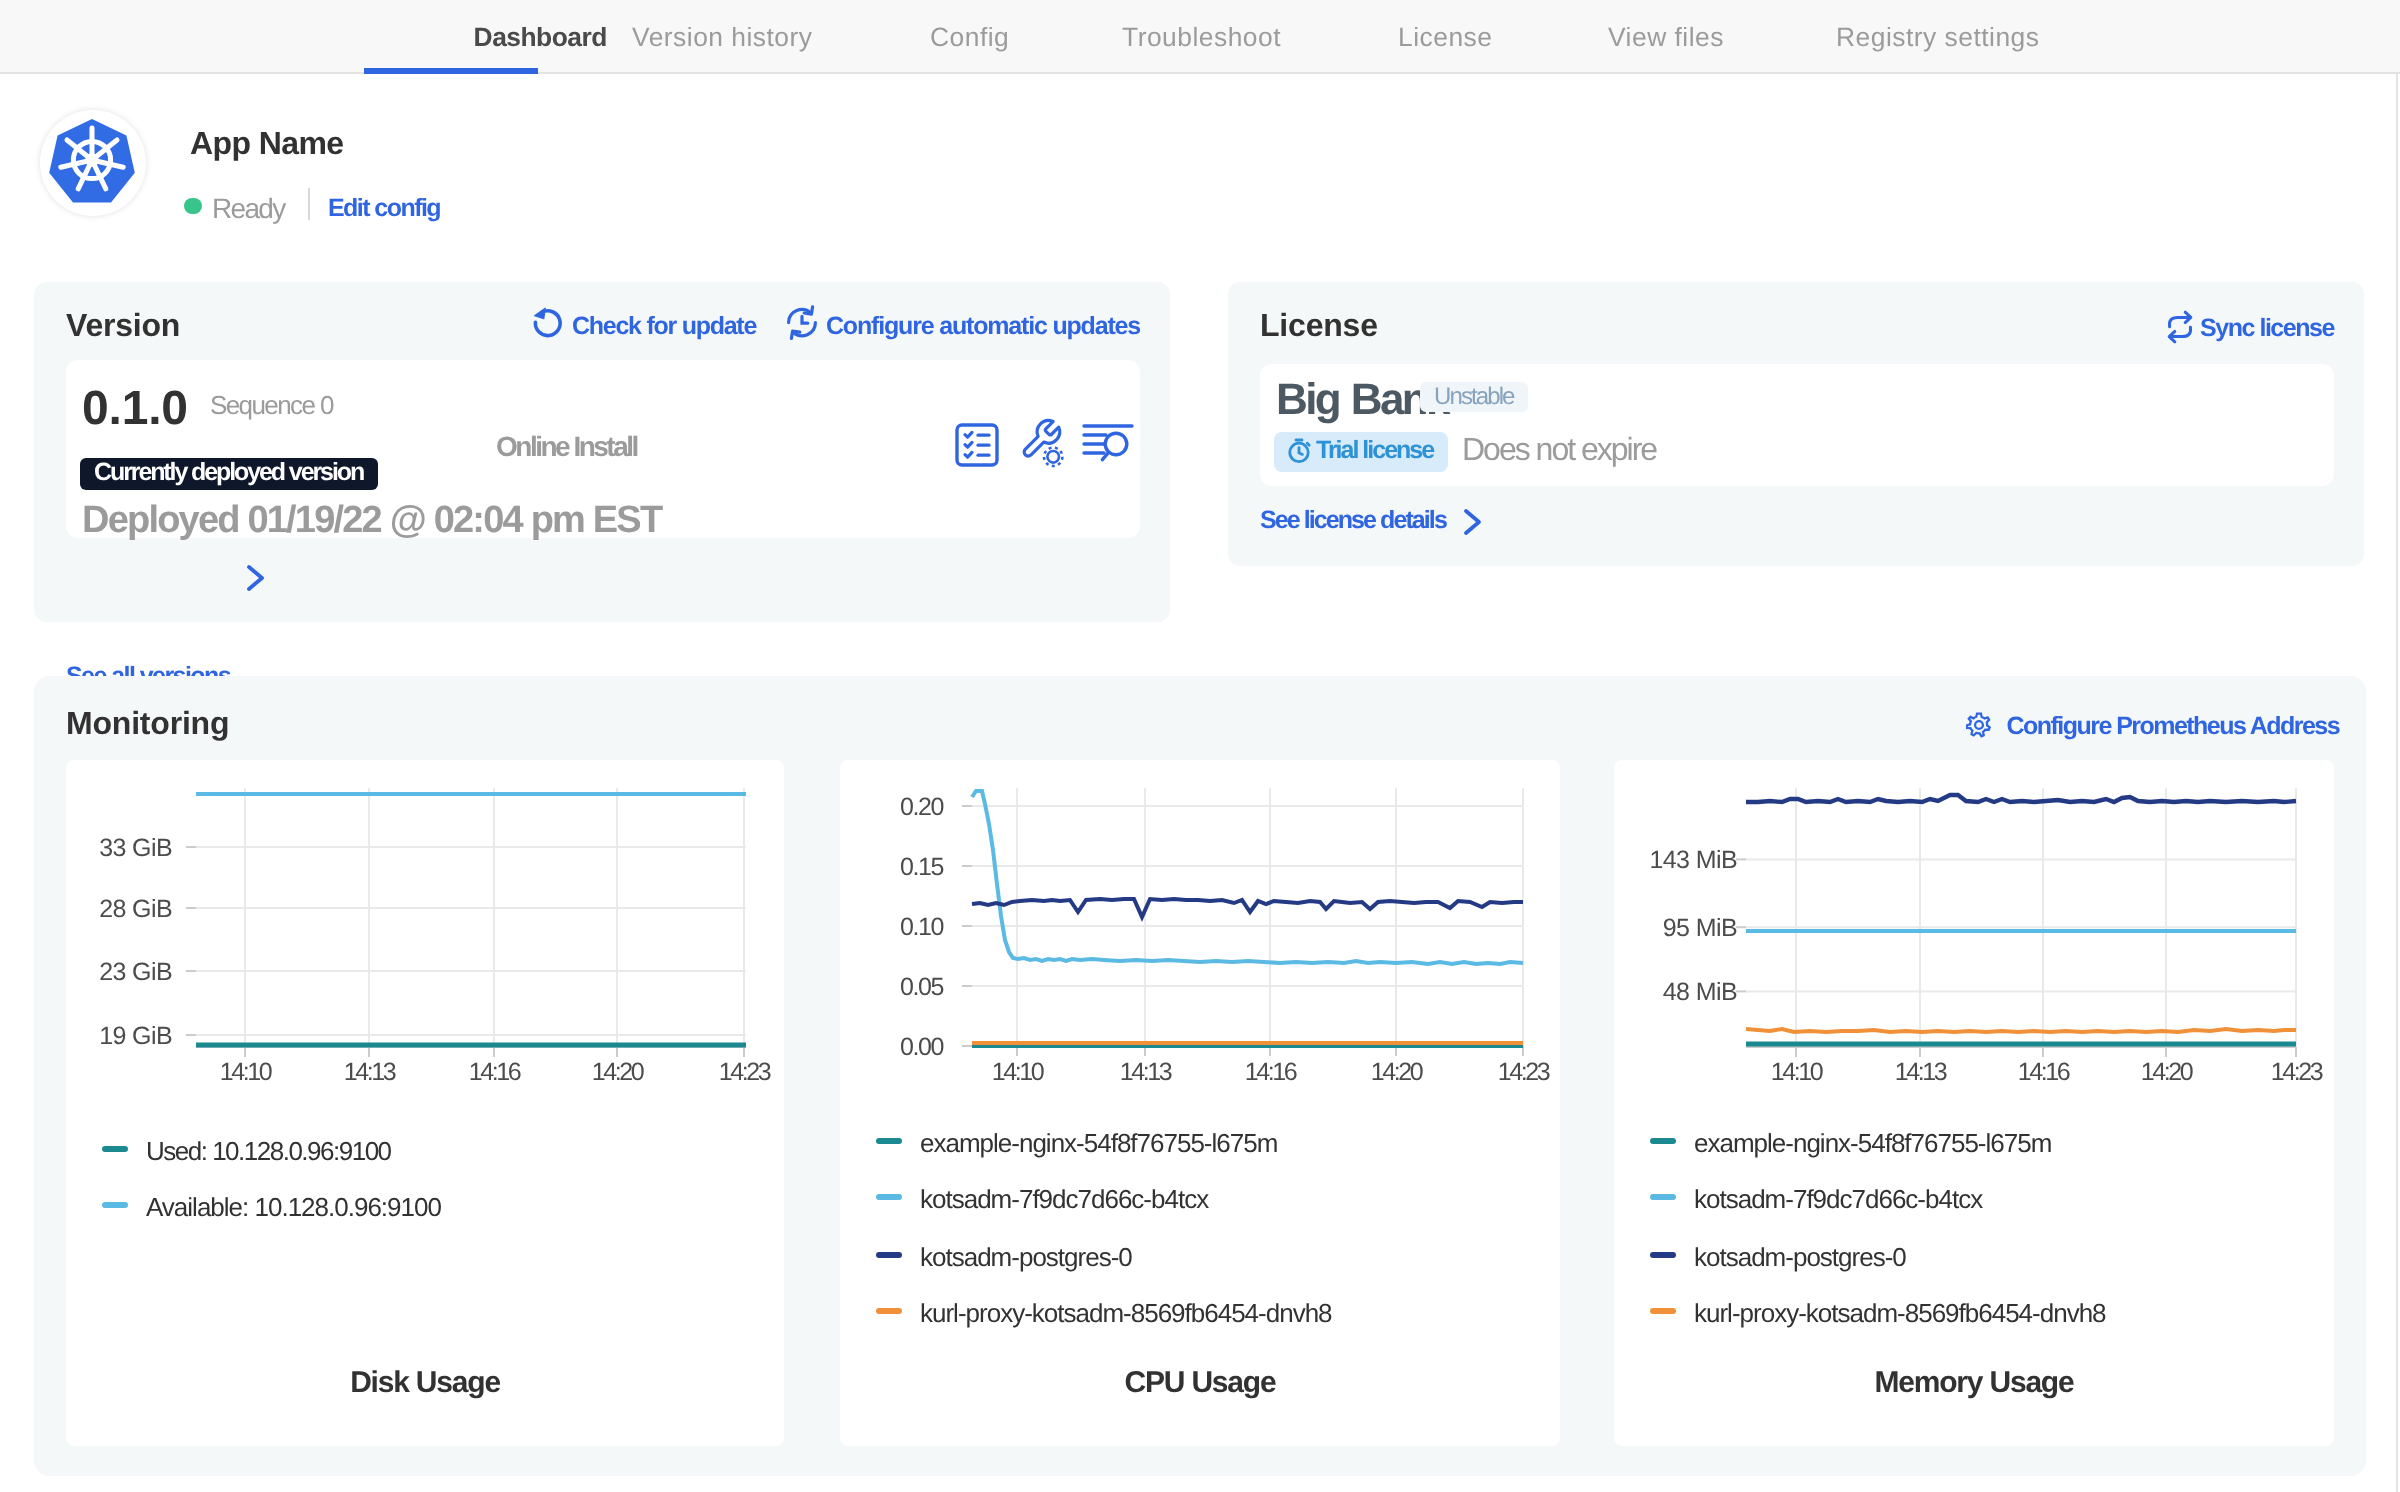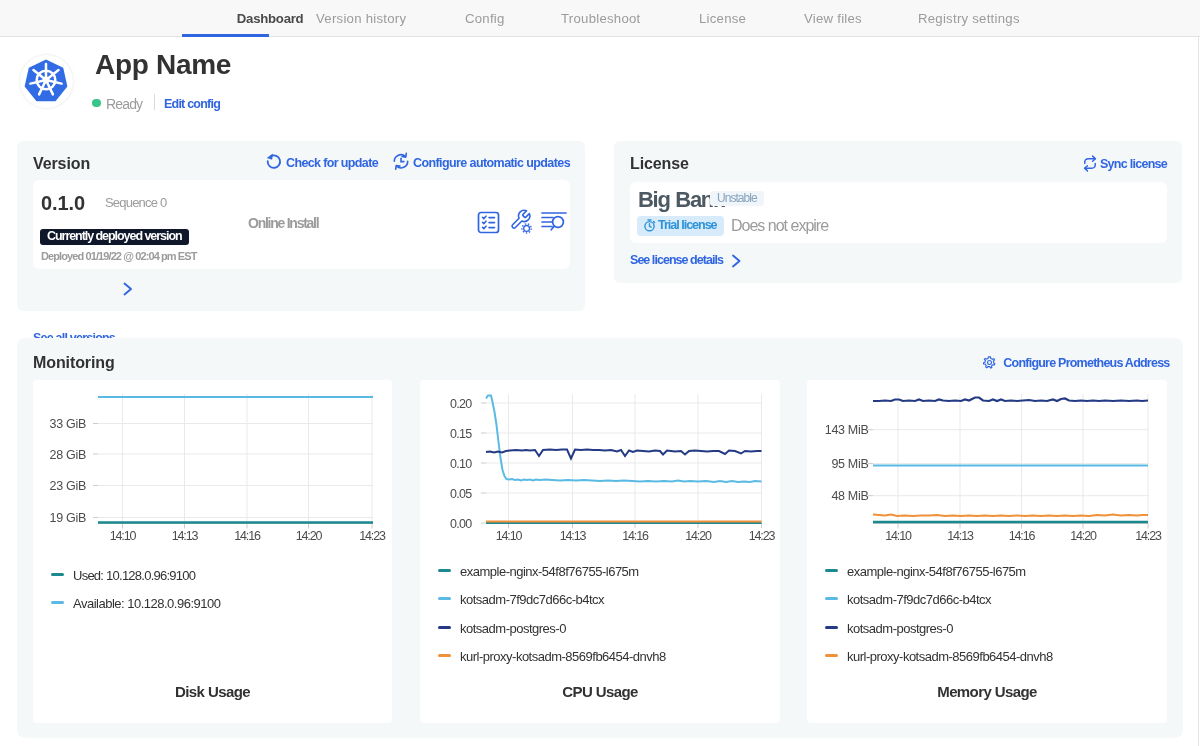--- a/index.html
+++ b/index.html
@@ -11,21 +11,21 @@
   .gray { color:#9b9b9b; }
 
   
   #nav { position:absolute; left:0; top:0; width:1200px; height:37px; background:#f8f8f8; border-bottom:1px solid #e3e3e3; }
   .tab { position:absolute; top:11.6px; font-size:13.2px; line-height:1; letter-spacing:0.25px; color:#9b9b9b; white-space:nowrap; }
   .tab.active { color:#4a4a4a; font-weight:bold; letter-spacing:-0.25px;padding-left:44px; }
   #underline { position:absolute; left:182px; top:33.8px; width:87px; height:3px; background:#3065e1; }
 
   
   #logo-circle { position:absolute; left:20px; top:55px; width:53px; height:53px; border-radius:50%; background:#fff; box-shadow:0 0 3px rgba(0,0,0,0.12); }
-  #appname { position:absolute; left:95px; top:51px; font-size:28px; font-weight:bold; color:#323232; letter-spacing:-0.3px; line-height:1; }
+  #appname { position:absolute; left:95px; top:65px; font-size:16px; font-weight:bold; color:#323232; letter-spacing:-0.3px; line-height:1; }
 
   
   .card { position:absolute; background:#f4f8f9; border-radius:6px; }
   .card-h { position:absolute; font-size:16px; font-weight:bold; color:#323232; letter-spacing:-0.1px; line-height:1; }
   .whitebox { position:absolute; background:#fff; border-radius:6px; }
 
   
   .chartcard { position:absolute; top:41.5px; width:360px; height:343px; background:#fff; border-radius:4px; }
   .legend { position:absolute; font-size:13px; color:#323232; letter-spacing:-0.5px; line-height:1; }
   .legend .dash { position:absolute; left:0; top:4px; width:13px; height:3px; border-radius:1.5px; }
@@ -80,24 +80,24 @@
       <path d="M2.3 9.3 a6.6 6.6 0 0 1 11.2 -4.7"></path>
       <path d="M15.7 9.3 a6.6 6.6 0 0 1 -11.2 4.7"></path>
       <path d="M14.3 1.4 L13.7 5.1 L10.1 4.5" stroke-linejoin="round"></path>
       <path d="M3.7 17.2 L4.3 13.5 L7.9 14.1" stroke-linejoin="round"></path>
       <path d="M9 6.2 L9 9.6 L11.9 9.6"></path>
     </g>
   </svg>
   <div class="abs link" style="left:413px; top:157px; letter-spacing:-0.59px;">Configure automatic updates</div>
 
   <div class="whitebox" style="left:33px; top:180px; width:537px; height:89px;"></div>
-  <div class="abs" style="left:41px; top:193px; font-size:20px; font-weight:bold; color:#323232; letter-spacing:-0.1px; line-height:1;">0.1.0</div>
+  <div class="abs" style="left:41px; top:193px; font-size:24px; font-weight:bold; color:#323232; letter-spacing:-0.1px; line-height:1;">0.1.0</div>
   <div class="abs gray" style="left:105px; top:196px; font-size:13px; letter-spacing:-0.8px; line-height:1;">Sequence 0</div>
   <div class="abs" style="left:40px; top:229px; height:15.5px; background:#0f172a; border-radius:3px; color:#fff; font-size:12.5px; font-weight:bold; line-height:15.5px; padding:0 7px; letter-spacing:-1.05px;">Currently deployed version</div>
-  <div class="abs gray" style="left:41px; top:251px; font-size:11px; font-weight:bold; letter-spacing:-0.9px; line-height:1;">Deployed 01/19/22 @ 02:04 pm EST</div>
+  <div class="abs gray" style="left:41px; top:251px; font-size:19px; font-weight:bold; letter-spacing:-0.9px; line-height:1;">Deployed 01/19/22 @ 02:04 pm EST</div>
   <div class="abs gray" style="left:248px; top:216px; font-size:14px; font-weight:bold; letter-spacing:-1.25px; line-height:1;">Online Install</div>
 
   <svg class="abs" style="left:477px; top:211px;" width="23" height="23" viewBox="0 0 23 23">
     <rect x="1.5" y="1.5" width="20" height="20" rx="2.5" fill="none" stroke="#3065e1" stroke-width="1.7"></rect>
     <g stroke="#3065e1" stroke-width="1.6" fill="none" stroke-linecap="round" stroke-linejoin="round">
       <path d="M5.5 6.3 L6.8 7.6 L9 5.2"></path>
         <line x1="12" y1="6.6" x2="17.5" y2="6.6"></line>
       <path d="M5.5 11.3 L6.8 12.6 L9 10.2"></path>
         <line x1="12" y1="11.6" x2="17.5" y2="11.6"></line>
       <path d="M5.5 16.3 L6.8 17.6 L9 15.2"></path>

